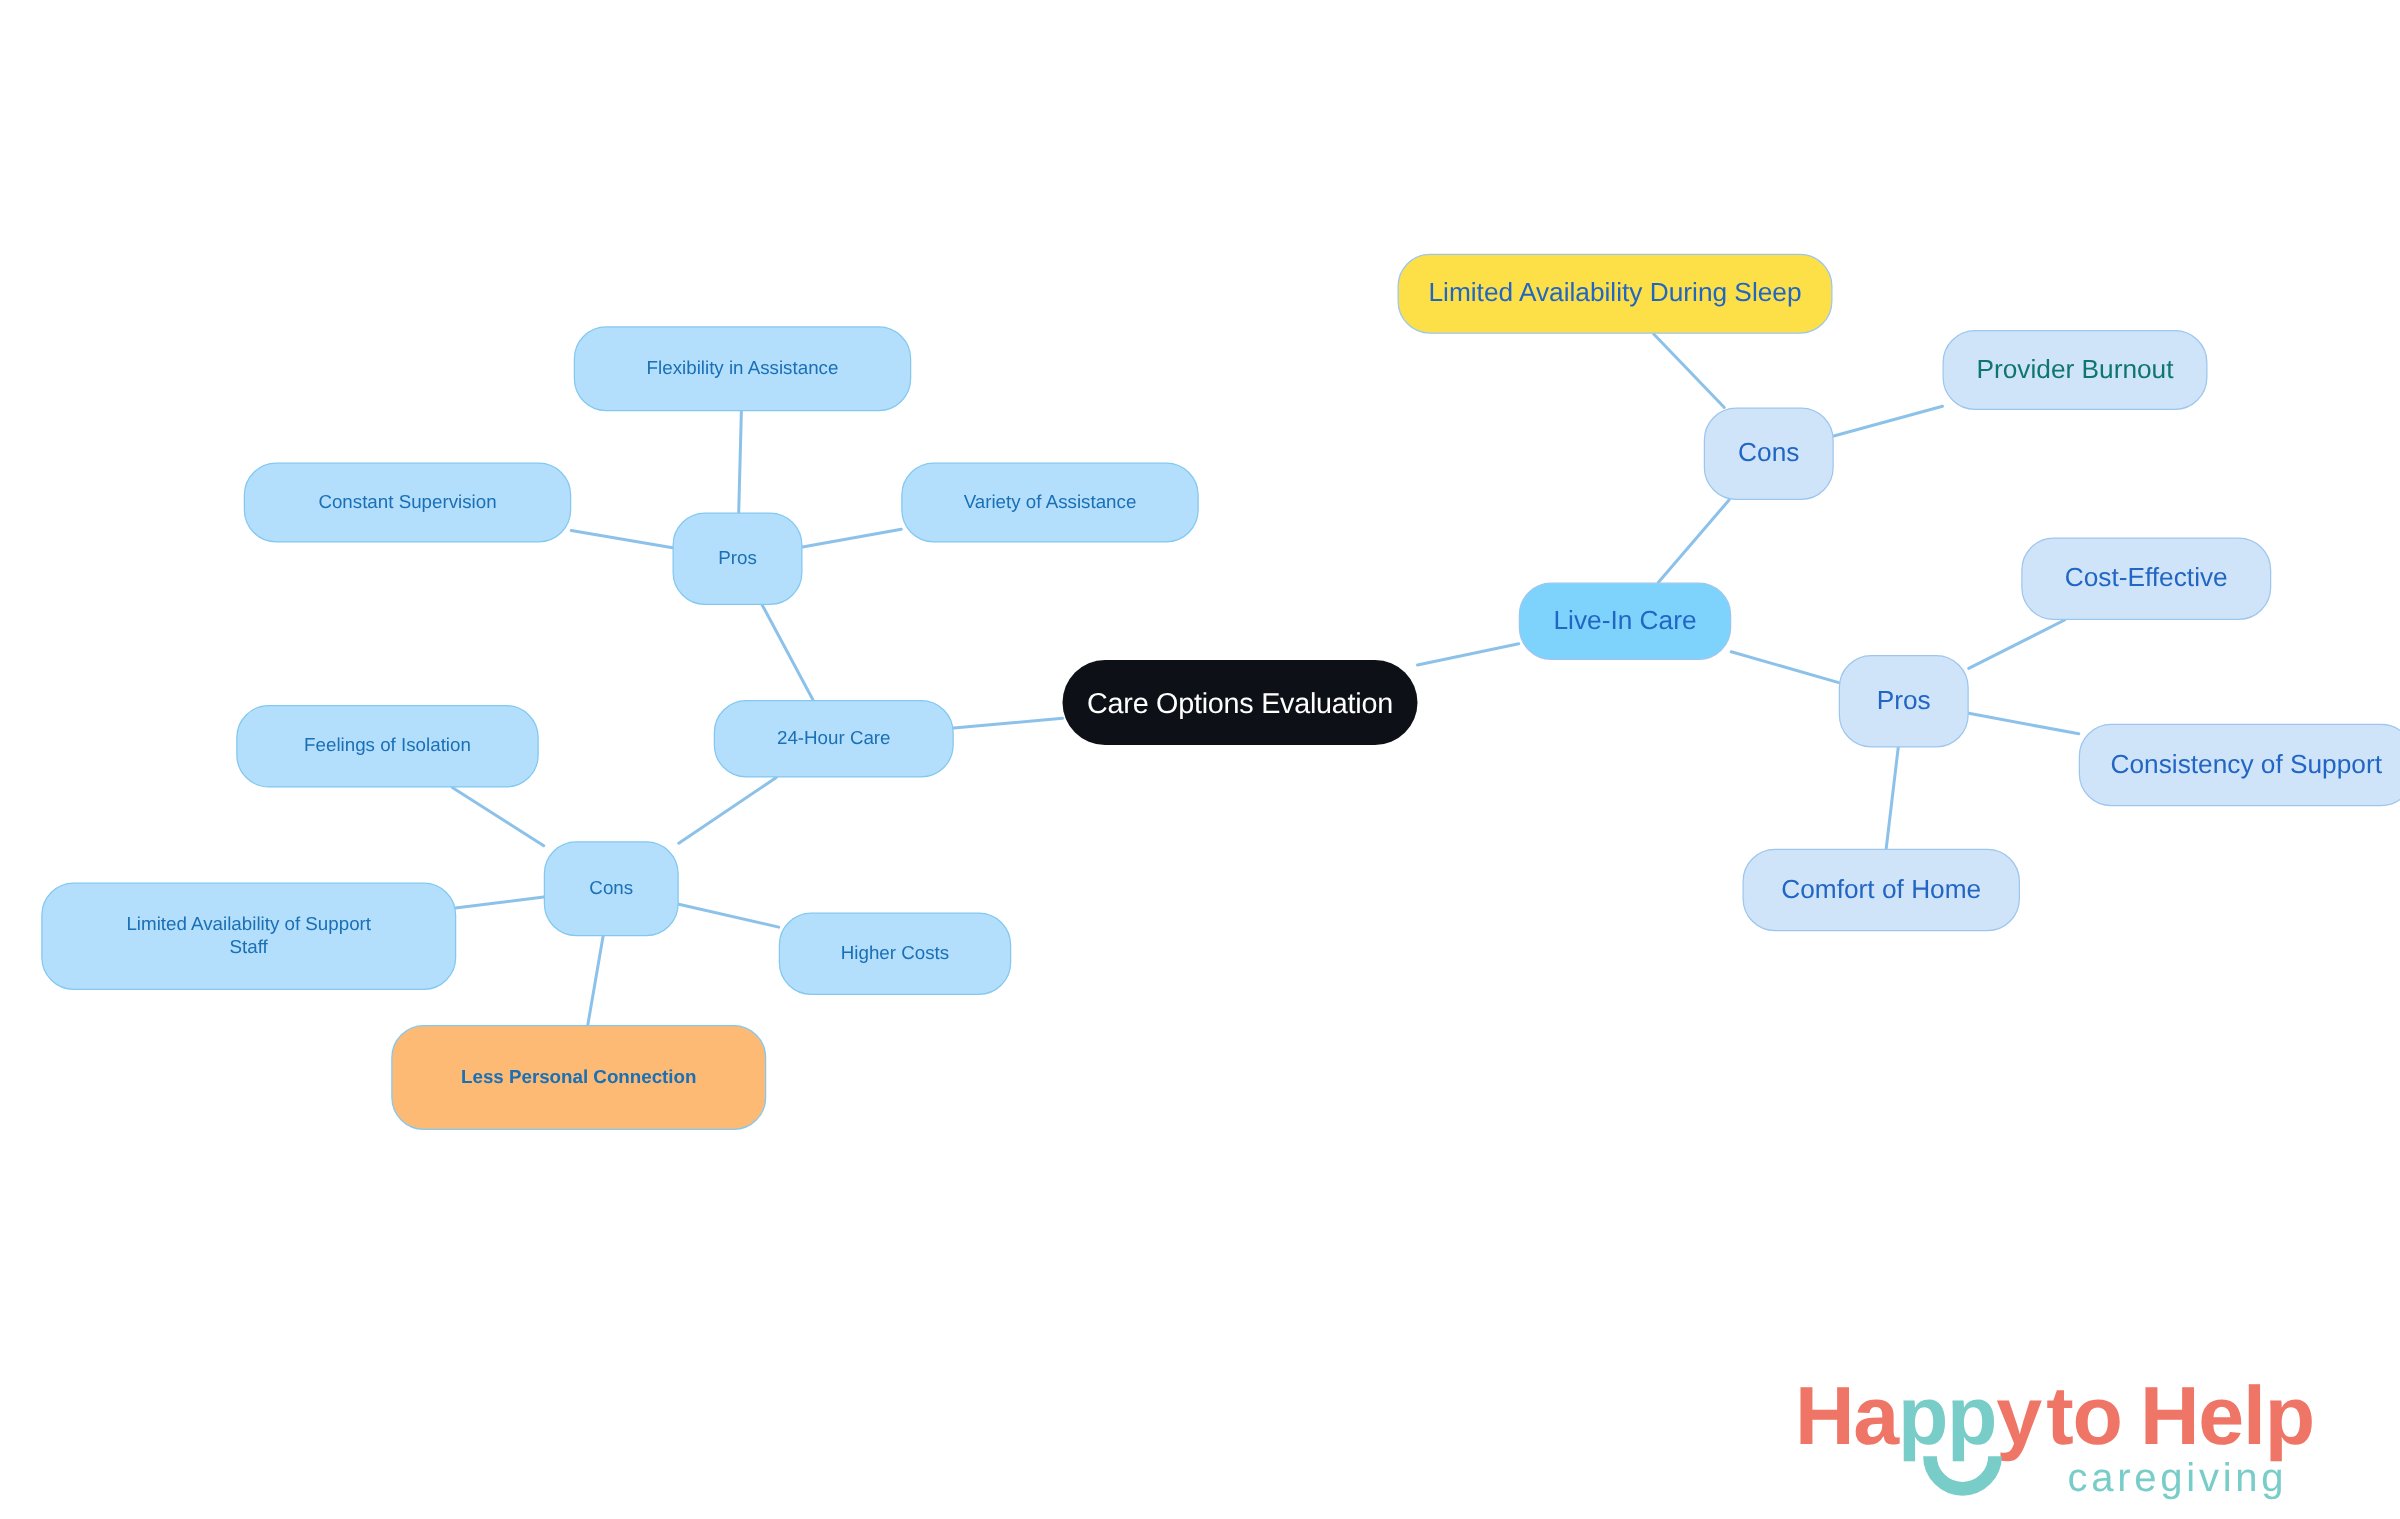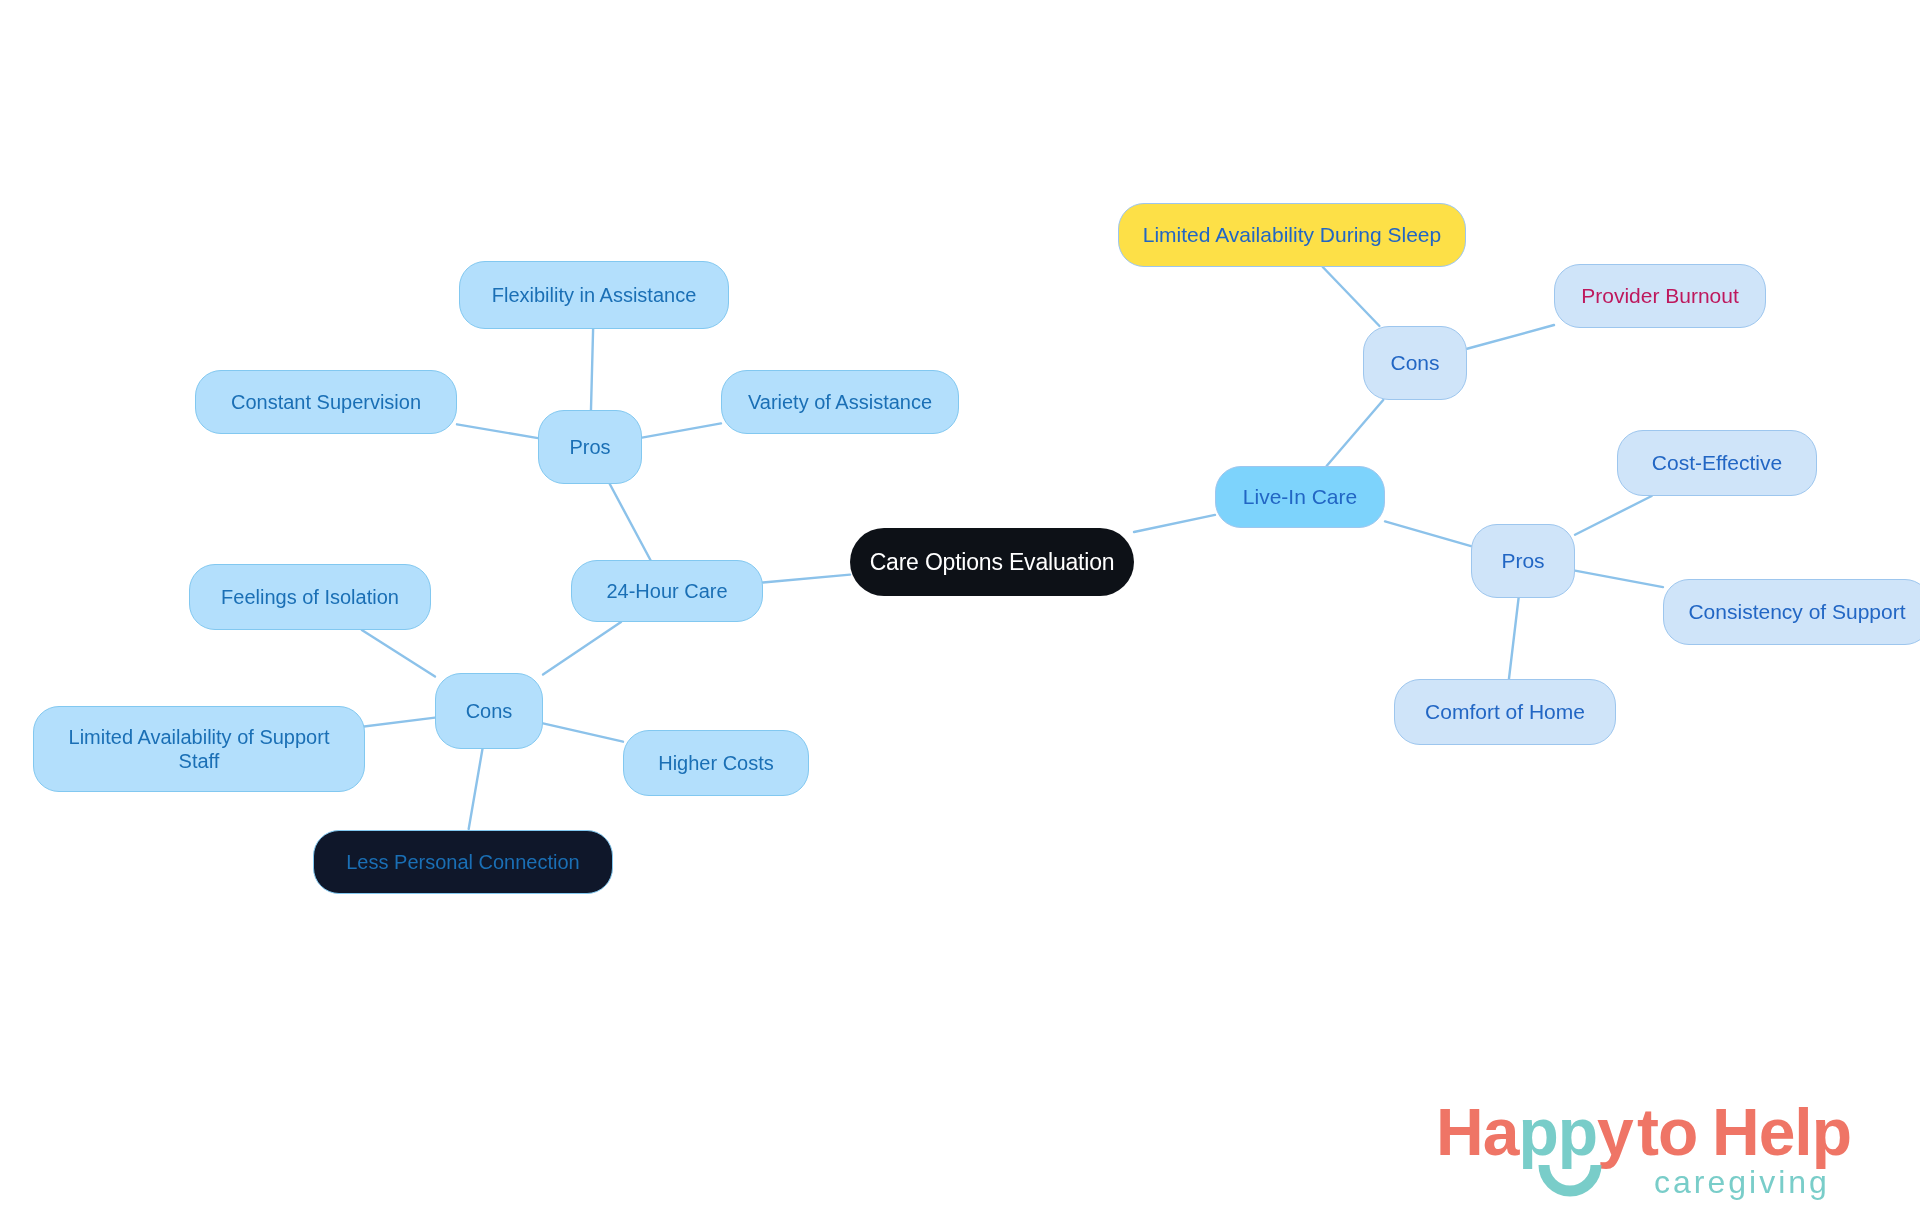--- a/index.html
+++ b/index.html
@@ -54,21 +54,21 @@
     border: none;
     padding: 0 18px;
   }
 
   
   .node.left {
     background: #b3dffc;
     border: 1.6px solid #82c8f0;
     color: #1a6fb5;
     border-radius: 26px;
-    font-size: 20px;
+    font-size: 15px;
     padding: 0 16px;
   }
 
   
   .node.right {
     background: #cfe4f9;
     border: 1.6px solid #9dc6ee;
     color: #2266c4;
     border-radius: 26px;
     font-size: 21px;
@@ -119,25 +119,25 @@
       <div class="node left branch" style="left: 667px; top: 591px; width: 192px; height: 62px; background: rgb(179, 223, 252); border-color: rgb(130, 200, 240); color: rgb(26, 111, 181);">24-Hour Care</div>
       <div class="node left" style="left: 590px; top: 447px; width: 104px; height: 74px; background: rgb(179, 223, 252); border-color: rgb(130, 200, 240); color: rgb(26, 111, 181);">Pros</div>
       <div class="node left" style="left: 594px; top: 295px; width: 270px; height: 68px; background: rgb(179, 223, 252); border-color: rgb(130, 200, 240); color: rgb(26, 111, 181);">Flexibility in Assistance</div>
       <div class="node left" style="left: 326px; top: 402px; width: 262px; height: 64px; background: rgb(179, 223, 252); border-color: rgb(130, 200, 240); color: rgb(26, 111, 181);">Constant Supervision</div>
       <div class="node left" style="left: 840px; top: 402px; width: 238px; height: 64px; background: rgb(179, 223, 252); border-color: rgb(130, 200, 240); color: rgb(26, 111, 181);">Variety of Assistance</div>
       <div class="node left" style="left: 489px; top: 711px; width: 108px; height: 76px; background: rgb(179, 223, 252); border-color: rgb(130, 200, 240); color: rgb(26, 111, 181);">Cons</div>
       <div class="node left" style="left: 310px; top: 597px; width: 242px; height: 66px; background: rgb(179, 223, 252); border-color: rgb(130, 200, 240); color: rgb(26, 111, 181);">Feelings of Isolation</div>
       <div class="node left" style="left: 182px; top: 749px; width: 332px; height: 86px; background: rgb(179, 223, 252); border-color: rgb(130, 200, 240); color: rgb(26, 111, 181); margin-left: 17px;">Limited Availability of Support
 Staff</div>
       <div class="node left" style="left: 716px; top: 763px; width: 186px; height: 66px; background: rgb(179, 223, 252); border-color: rgb(130, 200, 240); color: rgb(26, 111, 181); text-align: center;">Higher Costs</div>
-      <div class="node left" style="left: 463px; top: 862px; width: 300px; height: 64px; background: #0f172a; border-color: rgb(130, 200, 240); color: rgb(26, 111, 181);">Less Personal Connection</div>
+      <div class="node left" style="left: 463px; top: 862px; width: 300px; height: 84px; background: #fdba74; border-color: rgb(130, 200, 240); color: rgb(26, 111, 181); font-weight: bold;">Less Personal Connection</div>
       <div class="node right branch" style="left: 1300px; top: 497px; width: 170px; height: 62px; background: #7dd3fc; border-color: rgb(157, 198, 238); color: rgb(34, 102, 196);">Live-In Care</div>
       <div class="node right" style="left: 1415px; top: 363px; width: 104px; height: 74px; background: rgb(207, 228, 249); border-color: rgb(157, 198, 238); color: rgb(34, 102, 196);">Cons</div>
       <div class="node right" style="left: 1292px; top: 235px; width: 348px; height: 64px; background: #fde047; border-color: rgb(157, 198, 238); color: rgb(34, 102, 196);">Limited Availability During Sleep</div>
-      <div class="node right" style="left: 1660px; top: 296px; width: 212px; height: 64px; background: rgb(207, 228, 249); border-color: rgb(157, 198, 238); color: #be185d;">Provider Burnout</div>
+      <div class="node right" style="left: 1660px; top: 296px; width: 212px; height: 64px; background: rgb(207, 228, 249); border-color: rgb(157, 198, 238); color: #0f766e;">Provider Burnout</div>
       <div class="node right" style="left: 1523px; top: 561px; width: 104px; height: 74px; background: rgb(207, 228, 249); border-color: rgb(157, 198, 238); color: rgb(34, 102, 196);">Pros</div>
       <div class="node right" style="left: 1717px; top: 463px; width: 200px; height: 66px; background: rgb(207, 228, 249); border-color: rgb(157, 198, 238); color: rgb(34, 102, 196);">Cost-Effective</div>
       <div class="node right" style="left: 1797px; top: 612px; width: 268px; height: 66px; background: rgb(207, 228, 249); border-color: rgb(157, 198, 238); color: rgb(34, 102, 196);">Consistency of Support</div>
       <div class="node right" style="left: 1505px; top: 712px; width: 222px; height: 66px; background: rgb(207, 228, 249); border-color: rgb(157, 198, 238); color: rgb(34, 102, 196);">Comfort of Home</div>
     </div>
 
   <svg id="logo" viewBox="0 0 470 120">
     <text id="logo-happy" x="4" y="68" font-family="'Liberation Sans','DejaVu Sans',sans-serif" font-size="66" font-weight="bold" letter-spacing="-1">
       <tspan id="lg-h" fill="#ef7566">Ha</tspan><tspan id="lg-pp" fill="#79cdc9">pp</tspan><tspan id="lg-y" fill="#ef7566">y</tspan>
     </text>

